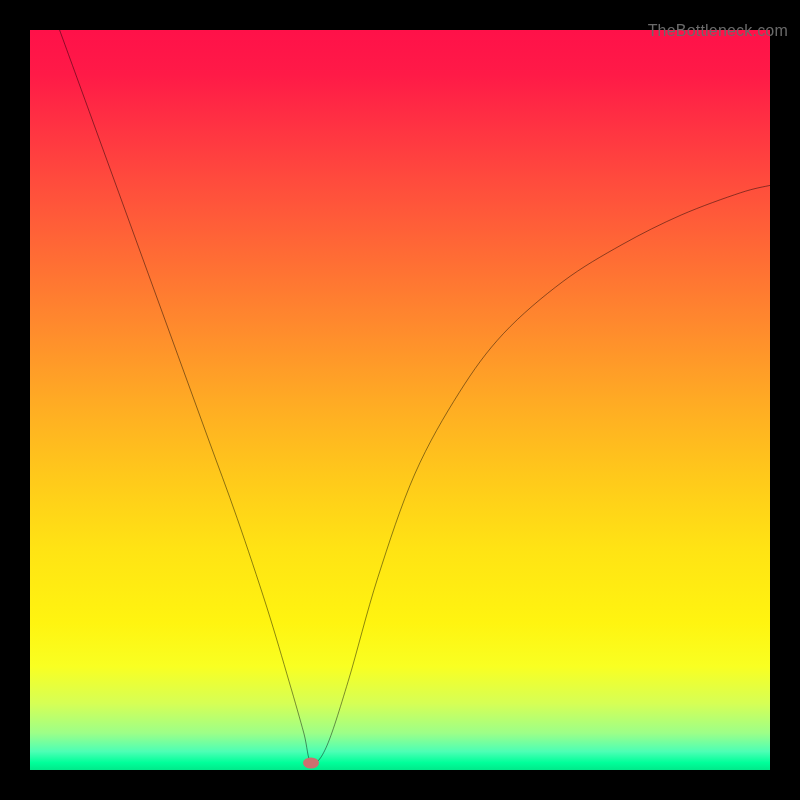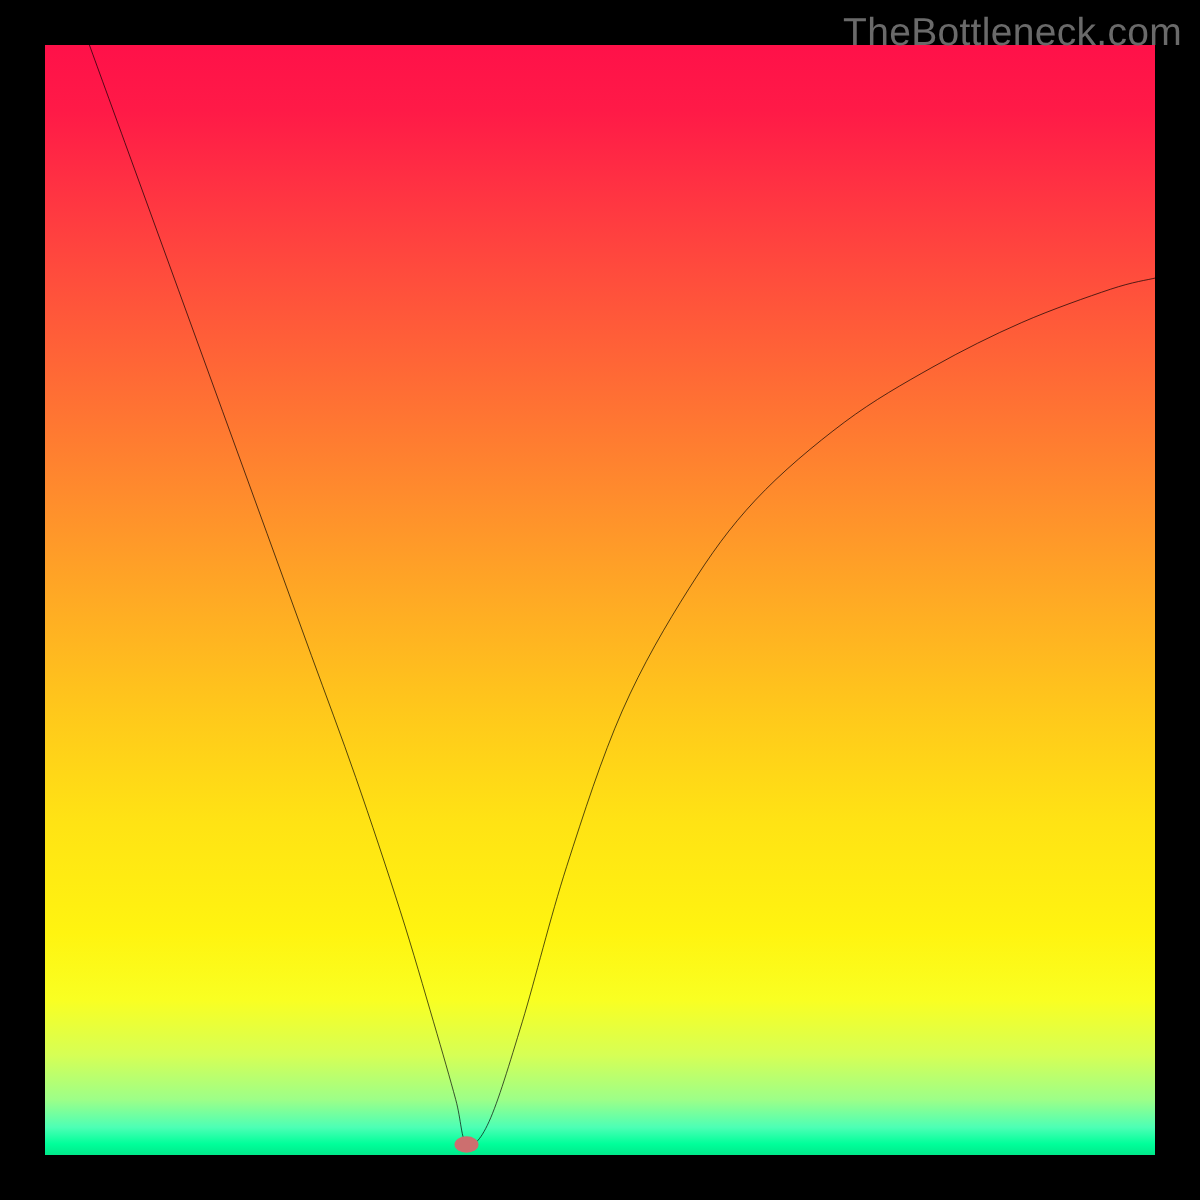--- a/index.html
+++ b/index.html
@@ -5,24 +5,24 @@
   * { margin: 0; padding: 0; box-sizing: border-box; }
   body {
     width: 800px;
     height: 800px;
     background: #000;
     position: relative;
     font-family: Arial, Helvetica, sans-serif;
   }
   .watermark {
     position: absolute;
-    top: 6px;
+    top: 22px;
     right: 12px;
     color: #6a6a6a;
-    font-size: 26px;
+    font-size: 16px;
     font-weight: 400;
     z-index: 10;
     letter-spacing: 0.2px;
   }
   .plot-area {
     position: absolute;
     top: 30px;
     left: 30px;
     width: 740px;
     height: 740px;

